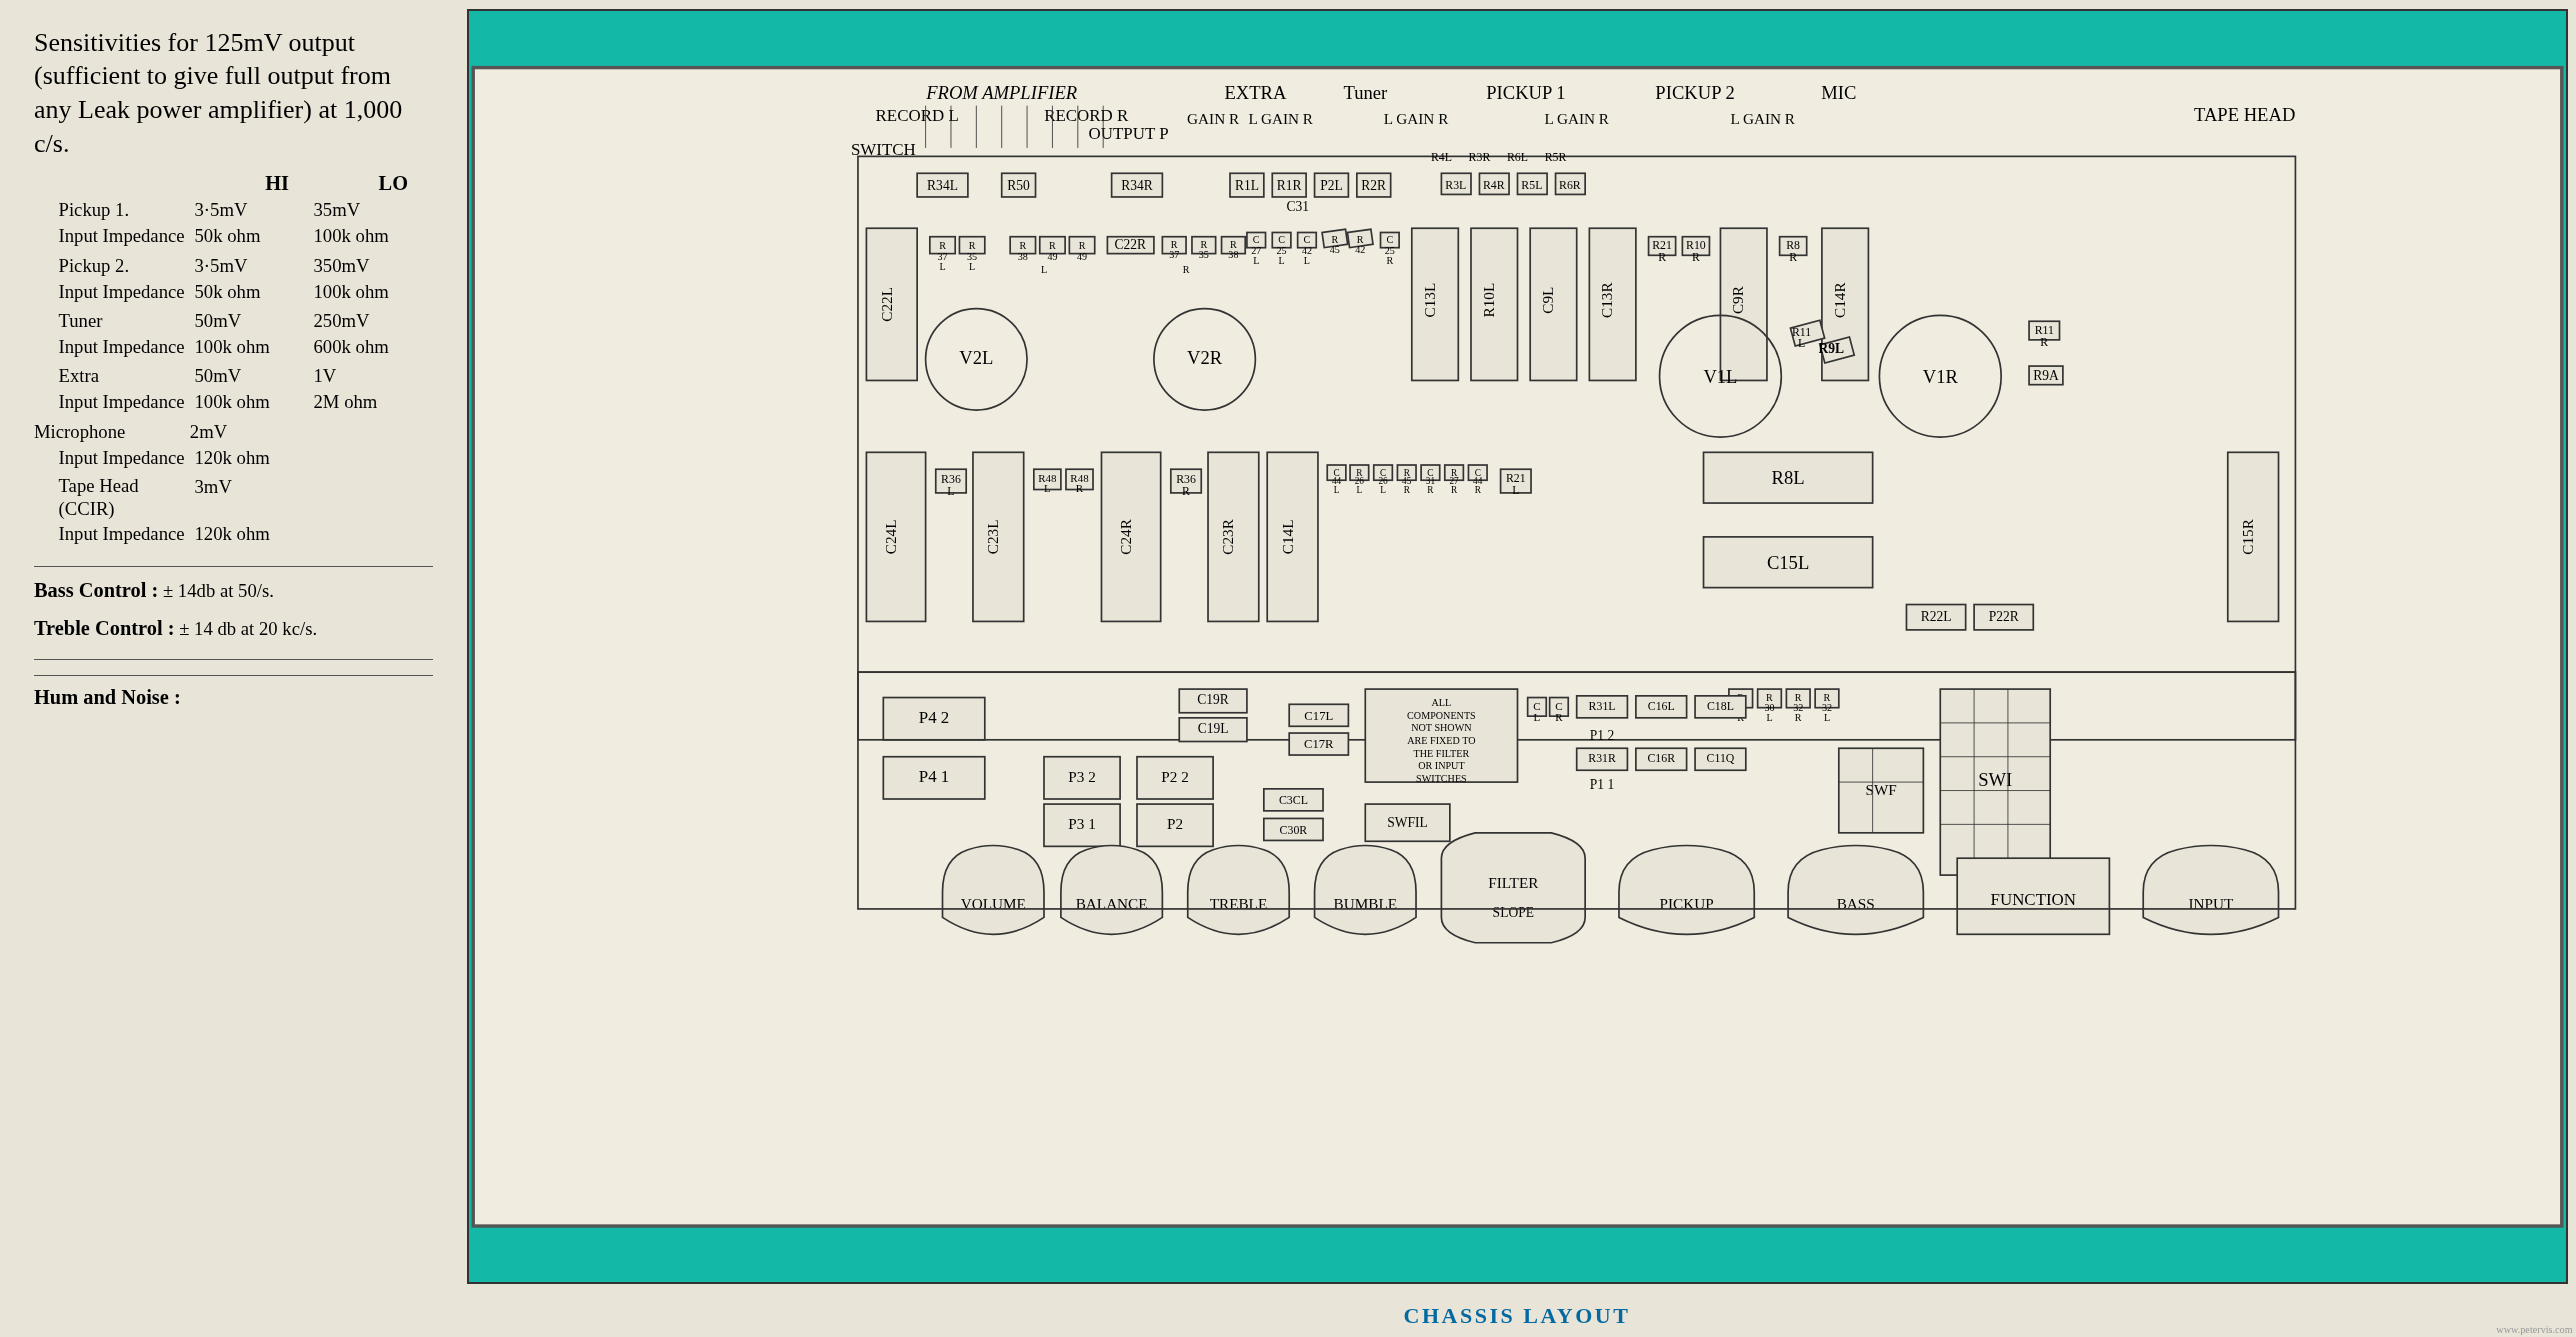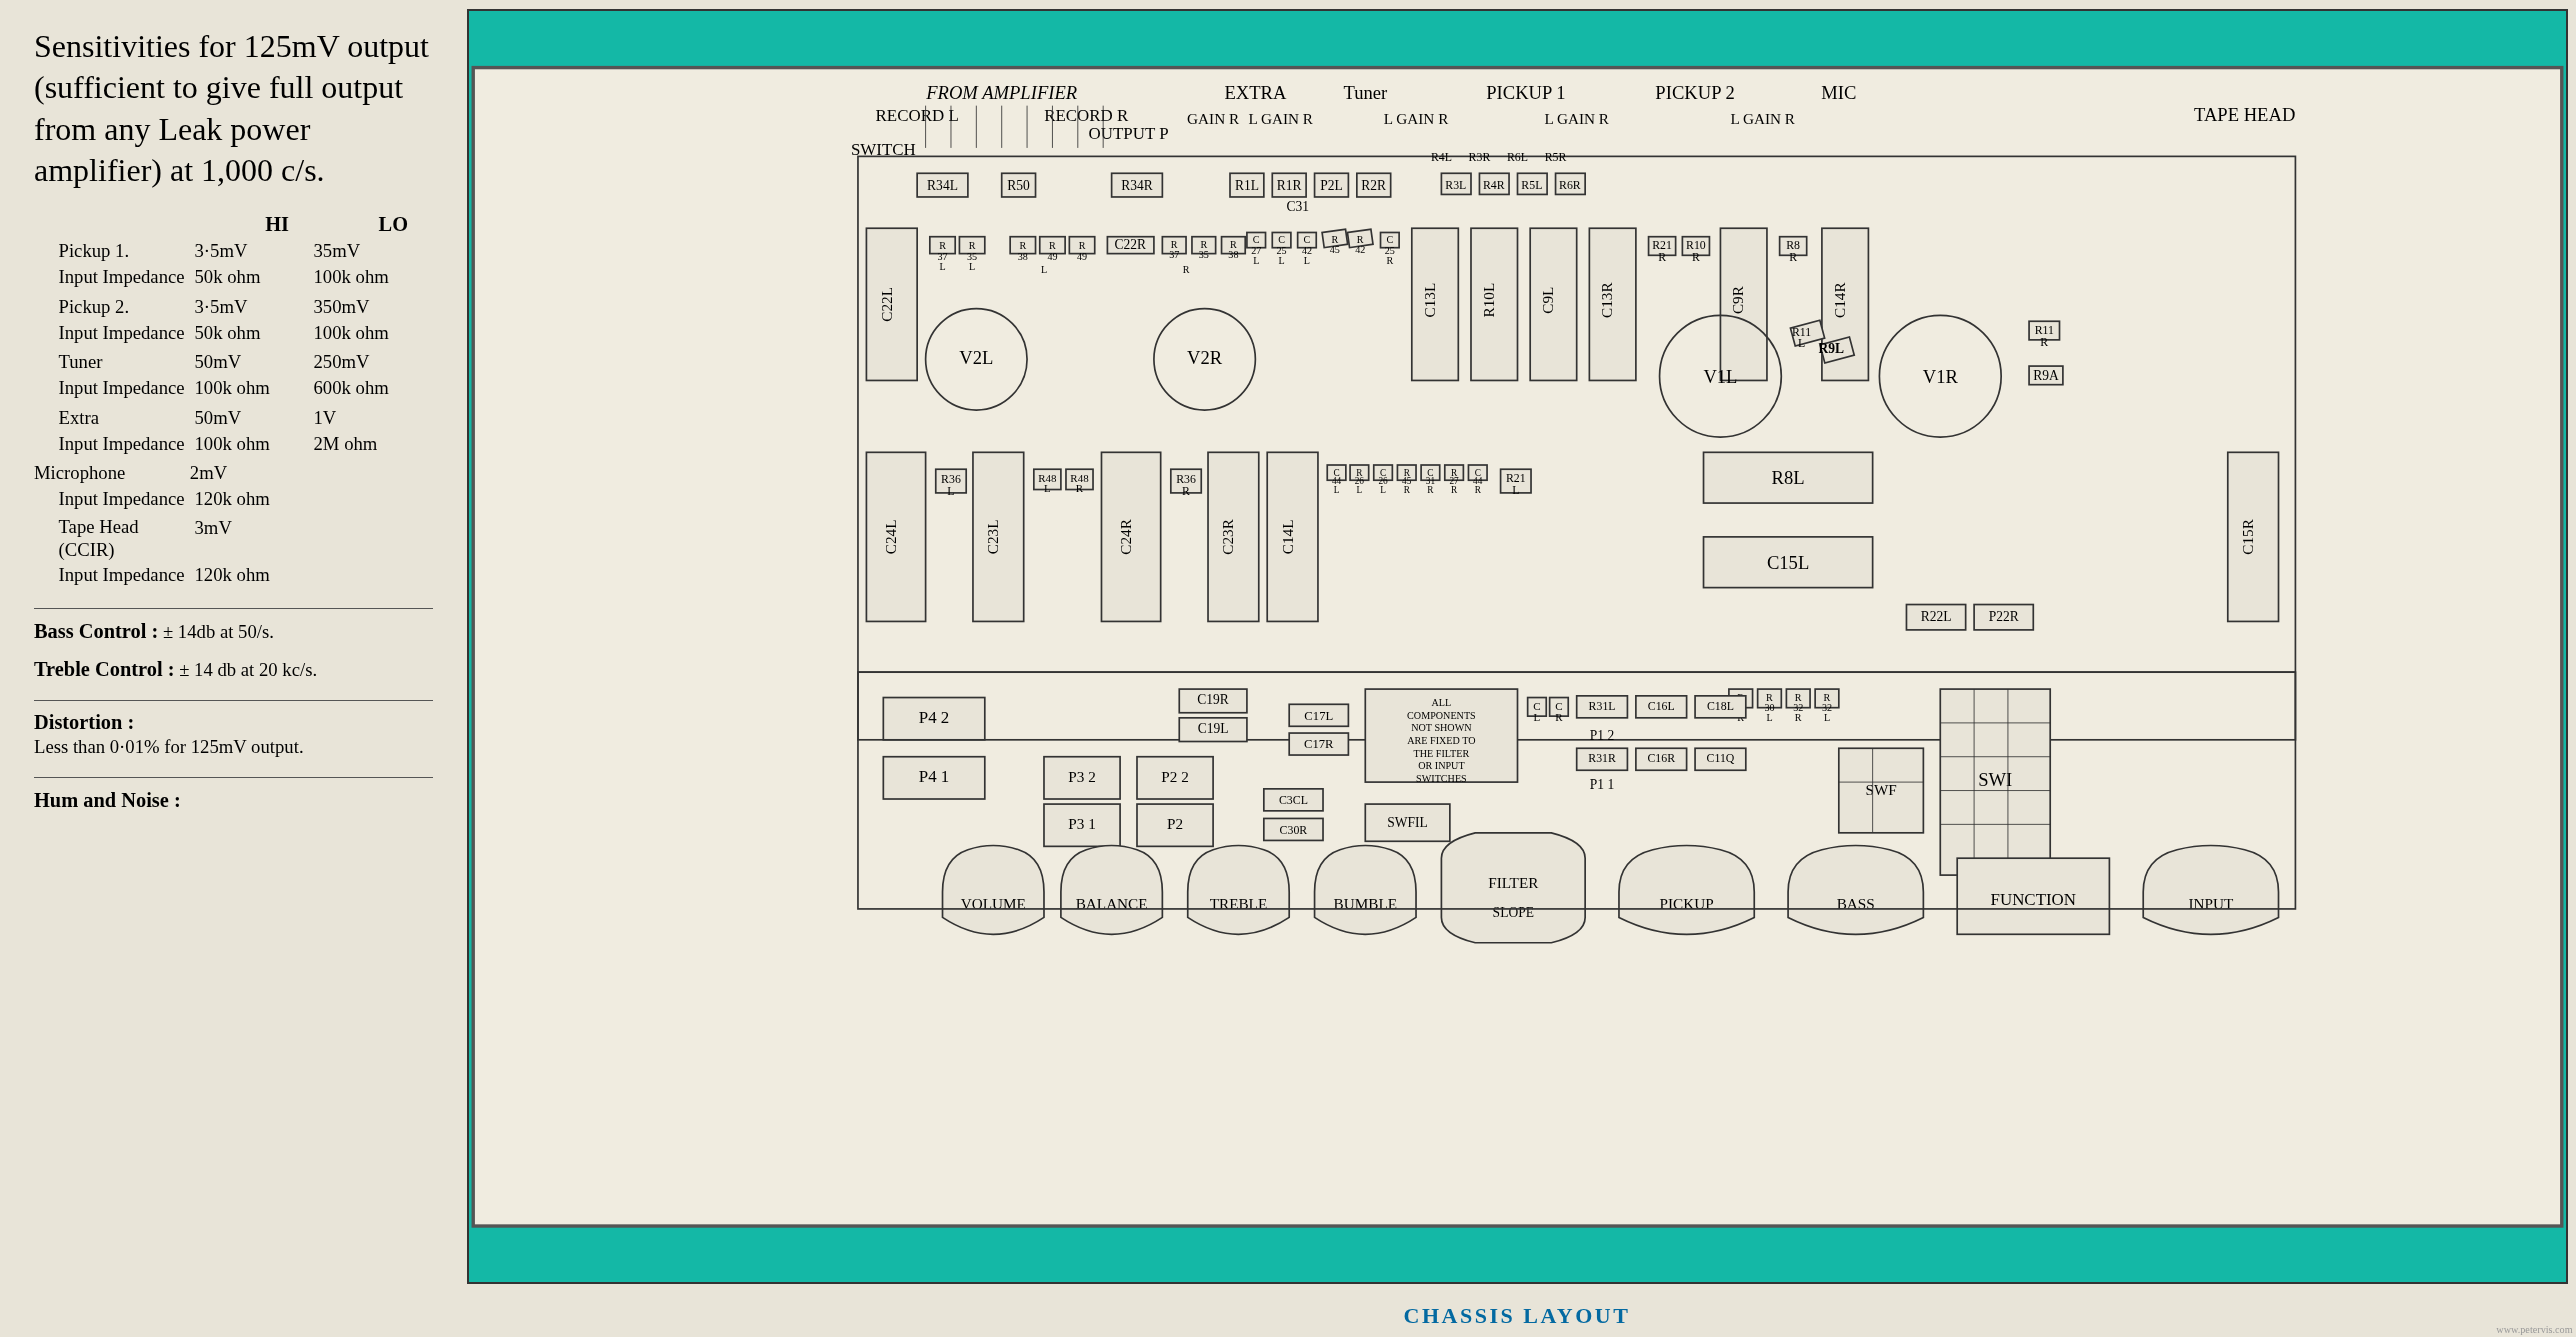--- a/index.html
+++ b/index.html
@@ -14,24 +14,24 @@
     }
     .left-panel {
       width: 458px;
       padding: 25.5px 25.5px 17px 34px;
       display: flex;
       flex-direction: column;
       gap: 5.1px;
       flex-shrink: 0;
     }
     .main-title {
-      font-size: 32px;
+      font-size: 26px;
       font-weight: bold;
       line-height: 1.3;
-      margin-bottom: 16px;
+      margin-bottom: 6px;
     }
     .main-title span {
       font-weight: normal;
     }
     .sensitivity-table {
       width: 100%;
       margin-bottom: 8.5px;
     }
     .sensitivity-table .header-row {
       display: flex;
@@ -200,24 +200,20 @@
   <div class="spec-block">
     <span class="spec-title">Bass Control :</span><span class="spec-text"> ± 14db at 50/s.</span>
   </div>
 
   <div class="spec-block">
     <span class="spec-title">Treble Control :</span><span class="spec-text"> ± 14 db at 20 kc/s.</span>
   </div>
 
   <hr class="section-divider">
 
-  <div class="spec-block">
-    <div class="spec-title">Distortion :</div>
-    <div class="spec-text">Less than 0·01% for 125mV output.</div>
-  </div>
 
   <hr class="section-divider">
 
   <div class="spec-block">
     <div class="spec-title">Hum and Noise :</div>
   </div>
 </div>
 
 <div class="right-panel">
   <div class="diagram-container">

